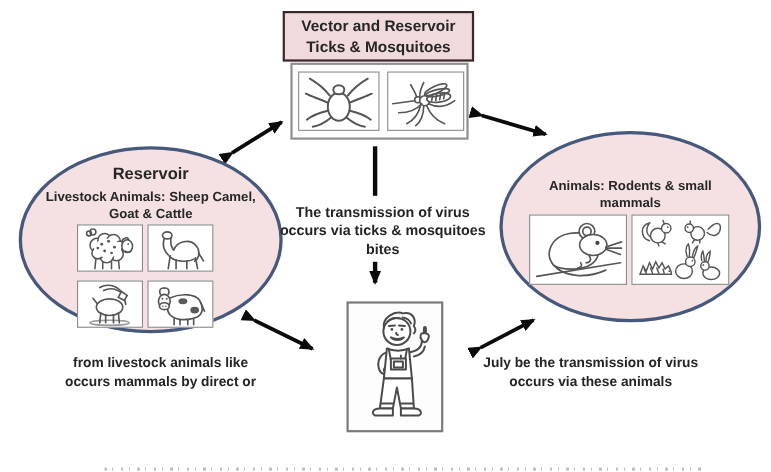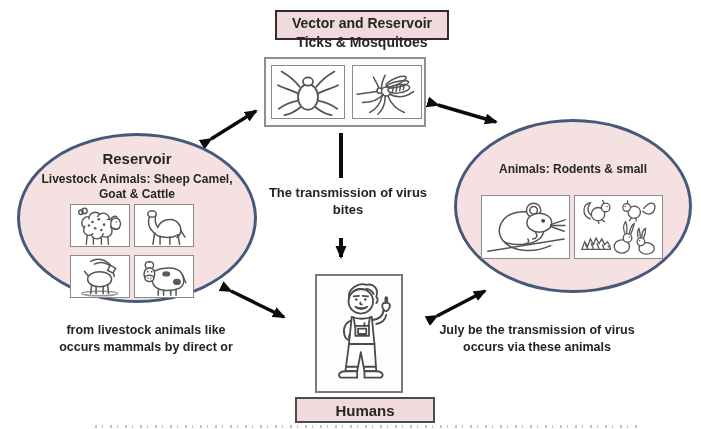--- a/index.html
+++ b/index.html
@@ -47,21 +47,21 @@
       </marker>
     </defs>
     <line x1="211" y1="139" x2="256" y2="111" stroke="#0b0b0b" stroke-width="3.4" marker-start="url(#ah)" marker-end="url(#ah)"></line>
     <line x1="438" y1="105" x2="496" y2="122" stroke="#0b0b0b" stroke-width="3.4" marker-start="url(#ah)" marker-end="url(#ah)"></line>
     <line x1="231" y1="291" x2="284" y2="317" stroke="#0b0b0b" stroke-width="3.4" marker-start="url(#ah)" marker-end="url(#ah)"></line>
     <line x1="437" y1="316" x2="485" y2="291" stroke="#0b0b0b" stroke-width="3.4" marker-start="url(#ah)" marker-end="url(#ah)"></line>
     <line x1="341" y1="133" x2="341" y2="178" stroke="#0b0b0b" stroke-width="4"></line>
     <line x1="341" y1="238" x2="341" y2="257" stroke="#0b0b0b" stroke-width="4" marker-end="url(#ah)"></line>
   </svg>
 
-  <div class="abs pinkbox" style="left:275px;top:10px;width:174px;height:30px;padding-top:2px;">
+  <div class="abs pinkbox" style="left:257px;top:10px;width:174px;height:46px;padding-top:2px;">
     <div class="hdr-line">Vector and Reservoir</div>
     <div class="hdr-line">Ticks &amp; Mosquitoes</div>
   </div>
 
   <div class="abs panel" style="left:264px;top:57px;width:162px;height:70px;">
     <div class="frame" style="left:5px;top:6px;width:74px;height:54px;">
       <svg class="lineart" width="70" height="50" viewBox="0 0 72 55" fill="none" stroke="#555" stroke-width="1.8" stroke-linecap="round">
         <ellipse cx="36" cy="33" rx="11" ry="14" fill="#fff"></ellipse>
         <ellipse cx="36" cy="16" rx="5.5" ry="4.5" fill="#fff"></ellipse>
         <path d="M27 22 C20 13,14 9,7 5"></path>
@@ -187,20 +187,21 @@
         <line x1="36" y1="38.5" x2="36" y2="43"></line>
         <line x1="42" y1="37" x2="42" y2="43"></line>
         <line x1="49" y1="20" x2="53" y2="29"></line>
       </svg>
     </div>
   </div>
 
   <div class="oval" style="left:454px;top:119px;width:238px;height:174px;">
     <div class="abs" style="left:0;right:0;top:40px;">
       <div class="oval-sub">Animals: Rodents &amp; small</div>
+      <div class="oval-sub">mammals</div>
     </div>
 
     <div class="frame" style="left:24px;top:73px;width:89px;height:64px;">
       <svg class="lineart" width="85" height="60" viewBox="0 0 87 63" fill="none" stroke="#555" stroke-width="1.5" stroke-linecap="round">
         <line x1="4" y1="57" x2="84" y2="44"></line>
         <path d="M20 46 C30 58,52 59,70 51"></path>
         <path d="M20 46 C11 35,18 19,35 16 C52 13,63 22,63 33 C63 44,52 50,38 50 C28 50,23 49,20 46 Z" fill="#fff"></path>
         <circle cx="52" cy="14" r="7.5" fill="#fff"></circle>
         <circle cx="52" cy="14" r="4"></circle>
         <ellipse cx="58" cy="27" rx="13" ry="10" fill="#fff"></ellipse>
@@ -244,20 +245,21 @@
         <circle cx="67" cy="47" r="4" fill="#fff"></circle>
         <path d="M68 42 C68 37,70 34,72 33 C72 36,71 40,70 43"></path>
         <path d="M64 42 C63 38,63.5 35,65 33 C66 36,66 39,66.5 42"></path>
         <circle cx="65.5" cy="46" r="0.8" fill="#555" stroke="none"></circle>
       </svg>
     </div>
   </div>
 
   <div class="abs note" style="left:252px;top:184px;width:192px;font-size:13px;line-height:17px;">
     <div>The transmission of virus</div>
+    <div>occurs via ticks &amp; mosquitoes</div>
     <div>bites</div>
   </div>
 
   <div class="abs panel" style="left:315px;top:274px;width:88px;height:119px;border-color:#7a7a7a;display:flex;align-items:center;justify-content:center;">
     <svg class="lineart" width="80" height="110" viewBox="0 0 88 118" fill="none" stroke="#4a4a4a" stroke-width="1.8" stroke-linecap="round" stroke-linejoin="round">
 
       <circle cx="46" cy="23" r="13.5" fill="#fff"></circle>
       <path d="M33 20 C31 9,44 2,52 5 C60 3,66 9,63 18 C65 20,65 23,63 25"></path>
       <path d="M37 13 C40 10,44 9,48 10 M52 9 C56 10,59 12,60 15"></path>
       <circle cx="41" cy="21" r="1.4" fill="#4a4a4a" stroke="none"></circle>
@@ -280,23 +282,20 @@
       <line x1="50" y1="50" x2="50" y2="47"></line>
 
       <path d="M33 70 L29 100 L42 100 L46 79 L50 100 L63 100 L61 70 Z" fill="#fff"></path>
       <path d="M30 95 L42 95 M50 95 L62 95"></path>
 
       <path d="M29 100 C22 100,20 105,24 107 L42 107 L42 100 Z" fill="#fff"></path>
       <path d="M63 100 C70 100,72 105,68 107 L50 107 L50 100 Z" fill="#fff"></path>
     </svg>
   </div>
 
-  <div class="abs pinkbox" style="left:295px;top:397px;width:140px;height:26px;border-color:#4c4c4c;font-size:15px;line-height:23px;">
-    <span>Humans</span>
-  </div>
 
   <div class="abs note" style="left:28px;top:322px;width:236px;">
     <div>from livestock animals like</div>
     <div>occurs mammals by direct or</div>
   </div>
 
   <div class="abs note" style="left:427px;top:322px;width:220px;">
     <div>July be the transmission of virus</div>
     <div>occurs via these animals</div>
   </div>

